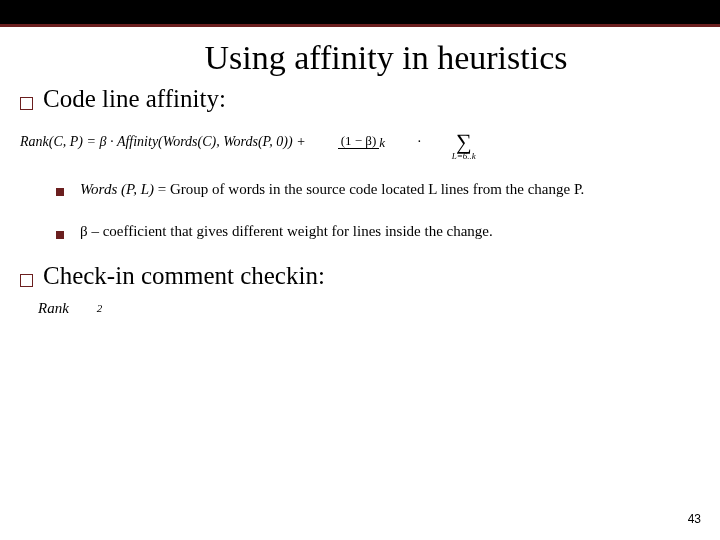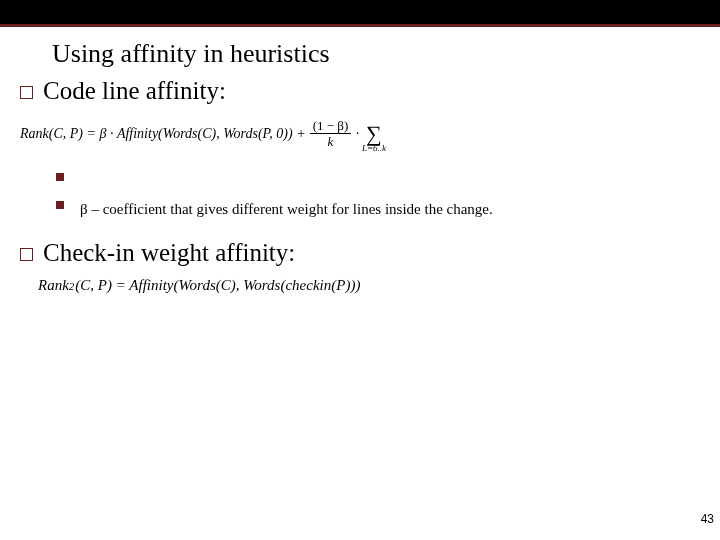--- a/index.html
+++ b/index.html
@@ -12,28 +12,29 @@
     position: relative;
     overflow: hidden;
   }
   .topbar {
     width: 100%;
     height: 24px;
     background: #000000;
     border-bottom: 3px solid #6b1f1f;
   }
   .title {
-    font-size: 26px;
+    font-size: 34px;
     margin: 12px 0 8px 52px;
     color: #000;
     font-weight: normal;
+    text-align: center;
   }
   .row {
     display: flex;
-    align-items: flex-start;
+    align-items: center;
   }
   .l1 {
     margin-left: 20px;
   }
   .l2 {
     margin-left: 56px;
   }
   .marker-box {
     width: 11px;
     height: 11px;
@@ -62,45 +63,46 @@
     max-width: 600px;
   }
   .formula {
     font-family: "Times New Roman", Times, serif;
     font-size: 14px;
     color: #000;
     white-space: nowrap;
     margin: 10px 0 14px 20px;
     display: flex;
     align-items: center;
+    gap: 28px;
   }
   .seg { display: inline-flex; align-items: center; }
   .frac {
     display: inline-flex;
-    flex-direction: column;
+    flex-direction: row;
     align-items: center;
     margin: 0 4px;
     line-height: 1;
     font-size: 13px;
   }
   .frac .num { border-bottom: 1px solid #000; padding: 0 3px 1px; }
   .frac .den { padding-top: 1px; }
   .bigop {
     display: inline-flex;
     flex-direction: column;
     align-items: center;
     margin: 0 2px;
     line-height: 1;
   }
   .bigop .lim { font-size: 9px; font-style: italic; }
   .bigop .sym { font-size: 22px; line-height: 0.9; }
   .it { font-style: italic; }
   .page-number {
     position: absolute;
-    right: 6px;
+    right: 19px;
     bottom: 14px;
     font-size: 12px;
     font-family: Arial, sans-serif;
     color: #000;
   }
 </style>
 </head>
 <body>
 
 <div class="topbar"></div>
@@ -121,33 +123,35 @@
   <span class="seg">·</span>
   <span class="bigop">
     <span class="lim">&nbsp;</span>
     <span class="sym">∑</span>
     <span class="lim">L=6..k</span>
   </span>
 </div>
 
 <div class="row l2">
   <div class="marker-sq"></div>
+  <div class="text-sub">
+    <span class="it">Words (P, L)</span><span> = Group of words in the source code located L lines from the change P.</span>
+  </div>
 </div>
 
 <div class="row l2" style="margin-top:14px;">
   <div class="marker-sq"></div>
   <div class="text-sub">
     <span class="it"></span><span>β – coefficient that gives different weight for lines inside the change.</span>
   </div>
 </div>
 
 <div class="row l1" style="margin-top:16px;">
   <div class="marker-box"></div>
-  <div class="text-l1">Check-in weight affinity:</div>
+  <div class="text-l1">Check-in comment checkin:</div>
 </div>
 
 <div class="formula" style="font-size:15px; margin-left:38px;font-family:Liberation Serif, serif;">
   <span class="seg it">Rank</span>
     <sub class="it" style="font-size:11px; margin-right:1px;">2</sub>
-    <span class="seg it">(C, P) = Affinity(Words(C), Words(checkin(P)))</span>
 </div>
 
 <div class="page-number">43</div>
 
 </body></html>

